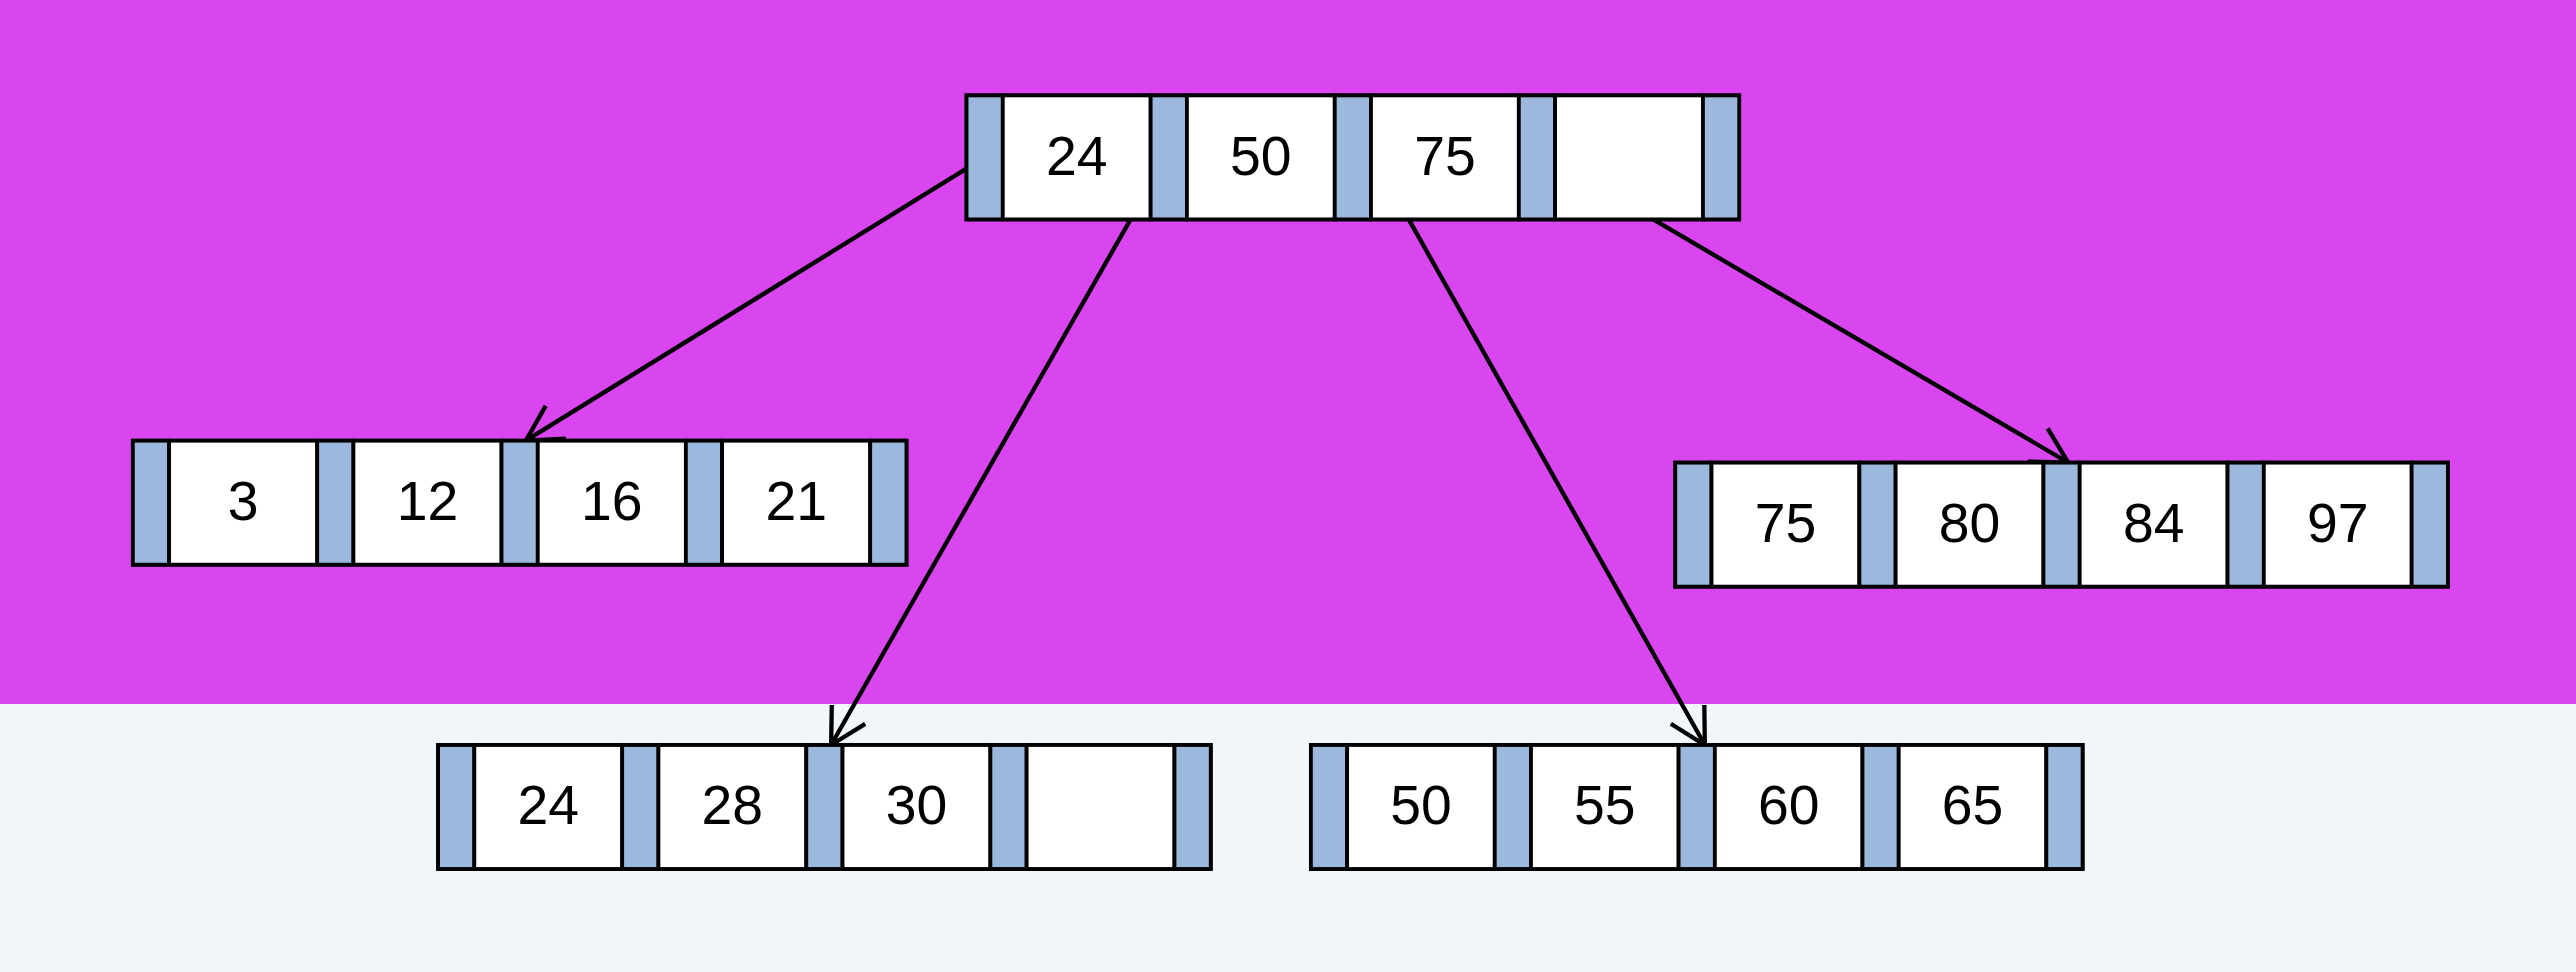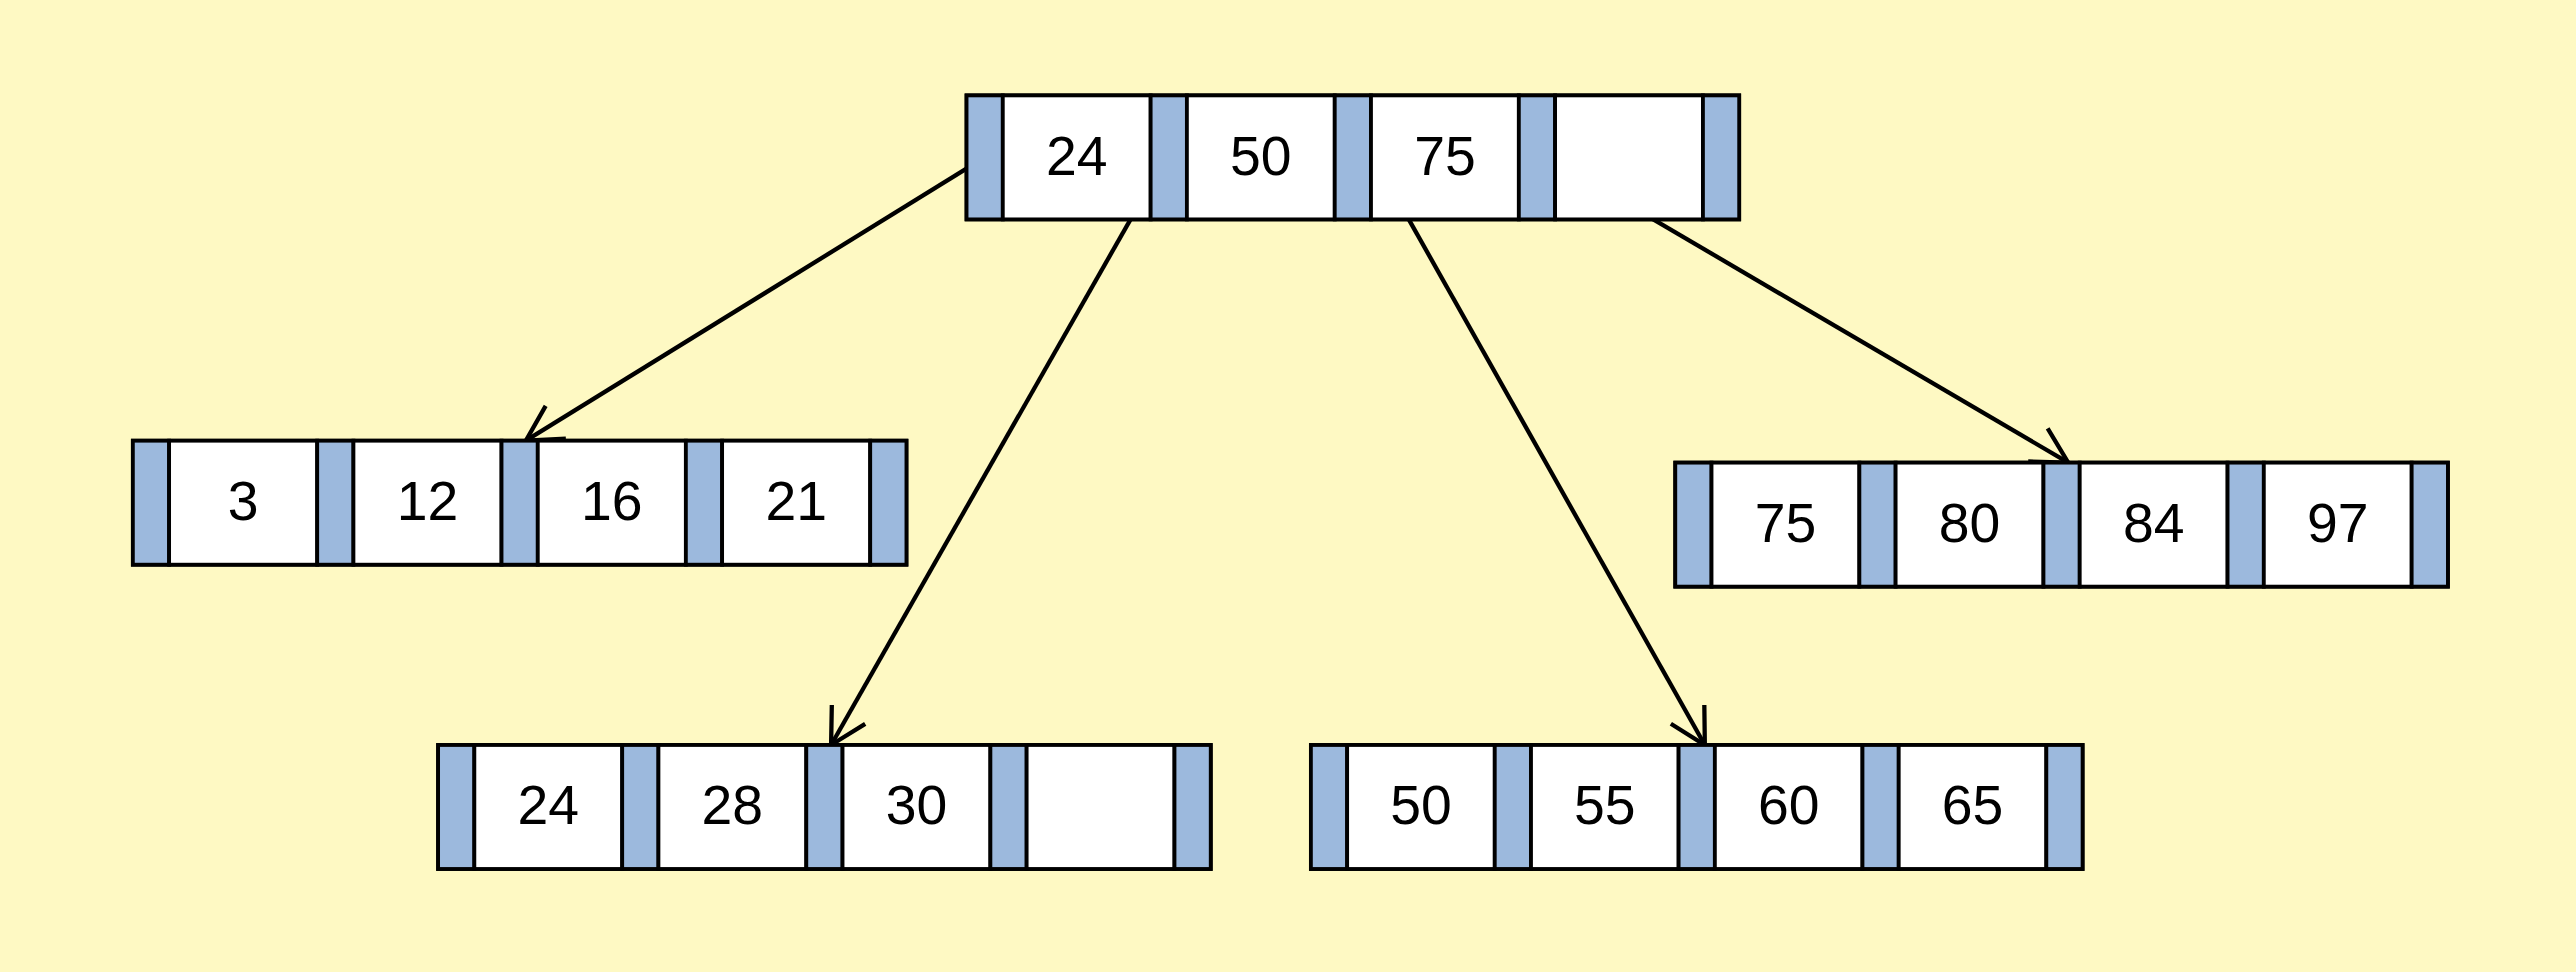--- a/index.html
+++ b/index.html
@@ -10,22 +10,22 @@
   }
   body {
     width: 2576px;
     height: 972px;
     overflow: hidden;
     font-family: "Liberation Sans", sans-serif;
   }
   #canvas {
     position: relative;
     width: 2576px;
-    height: 972px;
-    background: #fef9c3;
+    height: 704px;
+    background: #d946ef;
   }
   svg.diagram {
     position: absolute;
     left: 0;
     top: 0;
     width: 2576px;
     height: 972px;
   }
   .node-rect {
     fill: #ffffff;

